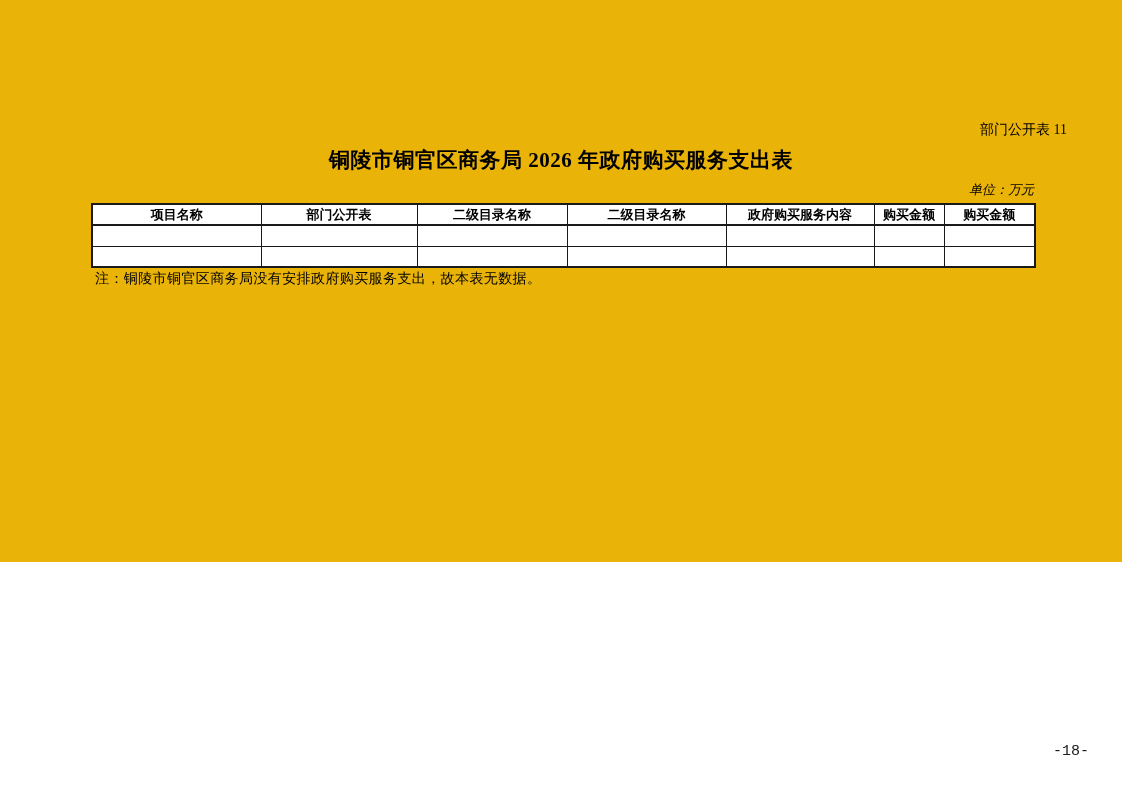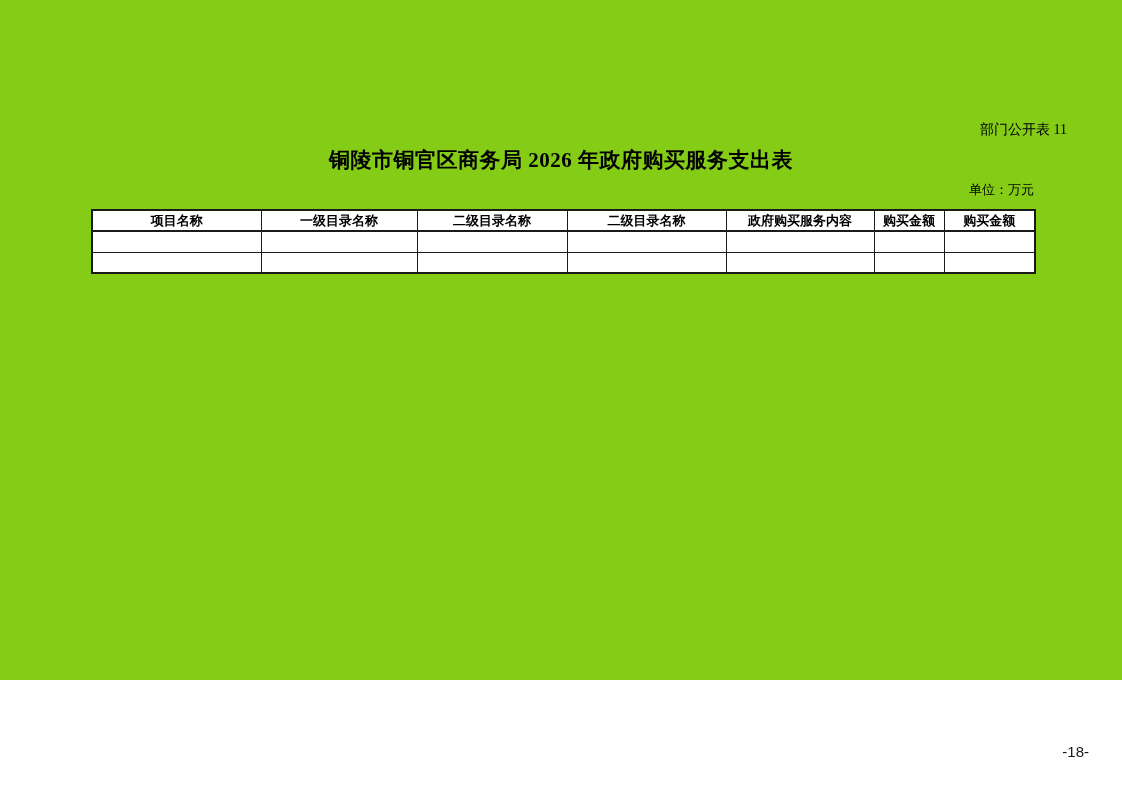--- a/index.html
+++ b/index.html
@@ -9,22 +9,22 @@
     background: #ffffff;
     font-family: "Liberation Serif", "DejaVu Serif", serif;
     color: #000000;
     overflow: hidden;
     position: relative;
   }
   .doc-page {
     position: absolute;
     left: 0; top: 0;
     width: 1122px;
-    height: 680px;
-    background: #84cc16;
+    height: 562px;
+    background: #eab308;
   }
   .table-label {
     position: absolute;
     top: 121px;
     right: 55px;
     font-size: 14px;
     line-height: 18px;
     white-space: pre;
   }
   .doc-title {
@@ -38,30 +38,30 @@
     letter-spacing: 0.5px;
     white-space: pre;
   }
   .unit-label {
     position: absolute;
     top: 181px;
     right: 88px;
     font-size: 13px;
     line-height: 17px;
     white-space: pre;
+    font-style: italic;
   }
   table.expenditure-table {
     position: absolute;
     top: 203px;
     left: 91px;
     width: 943px;
     border-collapse: collapse;
     table-layout: fixed;
     background: #ffffff;
-    margin-top: 6px;
   }
   table.expenditure-table,
   table.expenditure-table td,
   table.expenditure-table th {
     border: 1px solid #1a1a1a;
   }
   table.expenditure-table {
     border: 2px solid #1a1a1a;
   }
   table.expenditure-table th {
@@ -87,21 +87,21 @@
     font-size: 14px;
     line-height: 18px;
     letter-spacing: 0.4px;
     white-space: pre;
   }
   .page-number {
     position: absolute;
     top: 743px;
     right: 33px;
     font-size: 15px;
-    font-family: Liberation Sans, sans-serif;
+    font-family: Liberation Mono, monospace;
     color: #1a1a1a;
   }
 </style>
 </head>
 <body>
 
 <div class="doc-page">
 
   <div class="table-label">部门公开表 11</div>
 
@@ -115,21 +115,21 @@
       <col style="width:156px">
       <col style="width:150px">
       <col style="width:159px">
       <col style="width:148px">
       <col style="width:70px">
       <col style="width:91px">
     </colgroup>
     <thead>
       <tr>
         <th>项目名称</th>
-        <th>一级目录名称</th>
+        <th>部门公开表</th>
         <th>二级目录名称</th>
         <th>二级目录名称</th>
         <th>政府购买服务内容</th>
         <th>购买金额</th>
         <th>购买金额</th>
       </tr>
     </thead>
     <tbody>
       <tr>
         <td></td>
@@ -145,16 +145,17 @@
         <td></td>
         <td></td>
         <td></td>
         <td></td>
         <td></td>
         <td></td>
       </tr>
     </tbody>
   </table>
 
+  <div class="note-line">注：铜陵市铜官区商务局没有安排政府购买服务支出，故本表无数据。</div>
 
   <div class="page-number">-18-</div>
 
 </div>
 
 </body></html>

